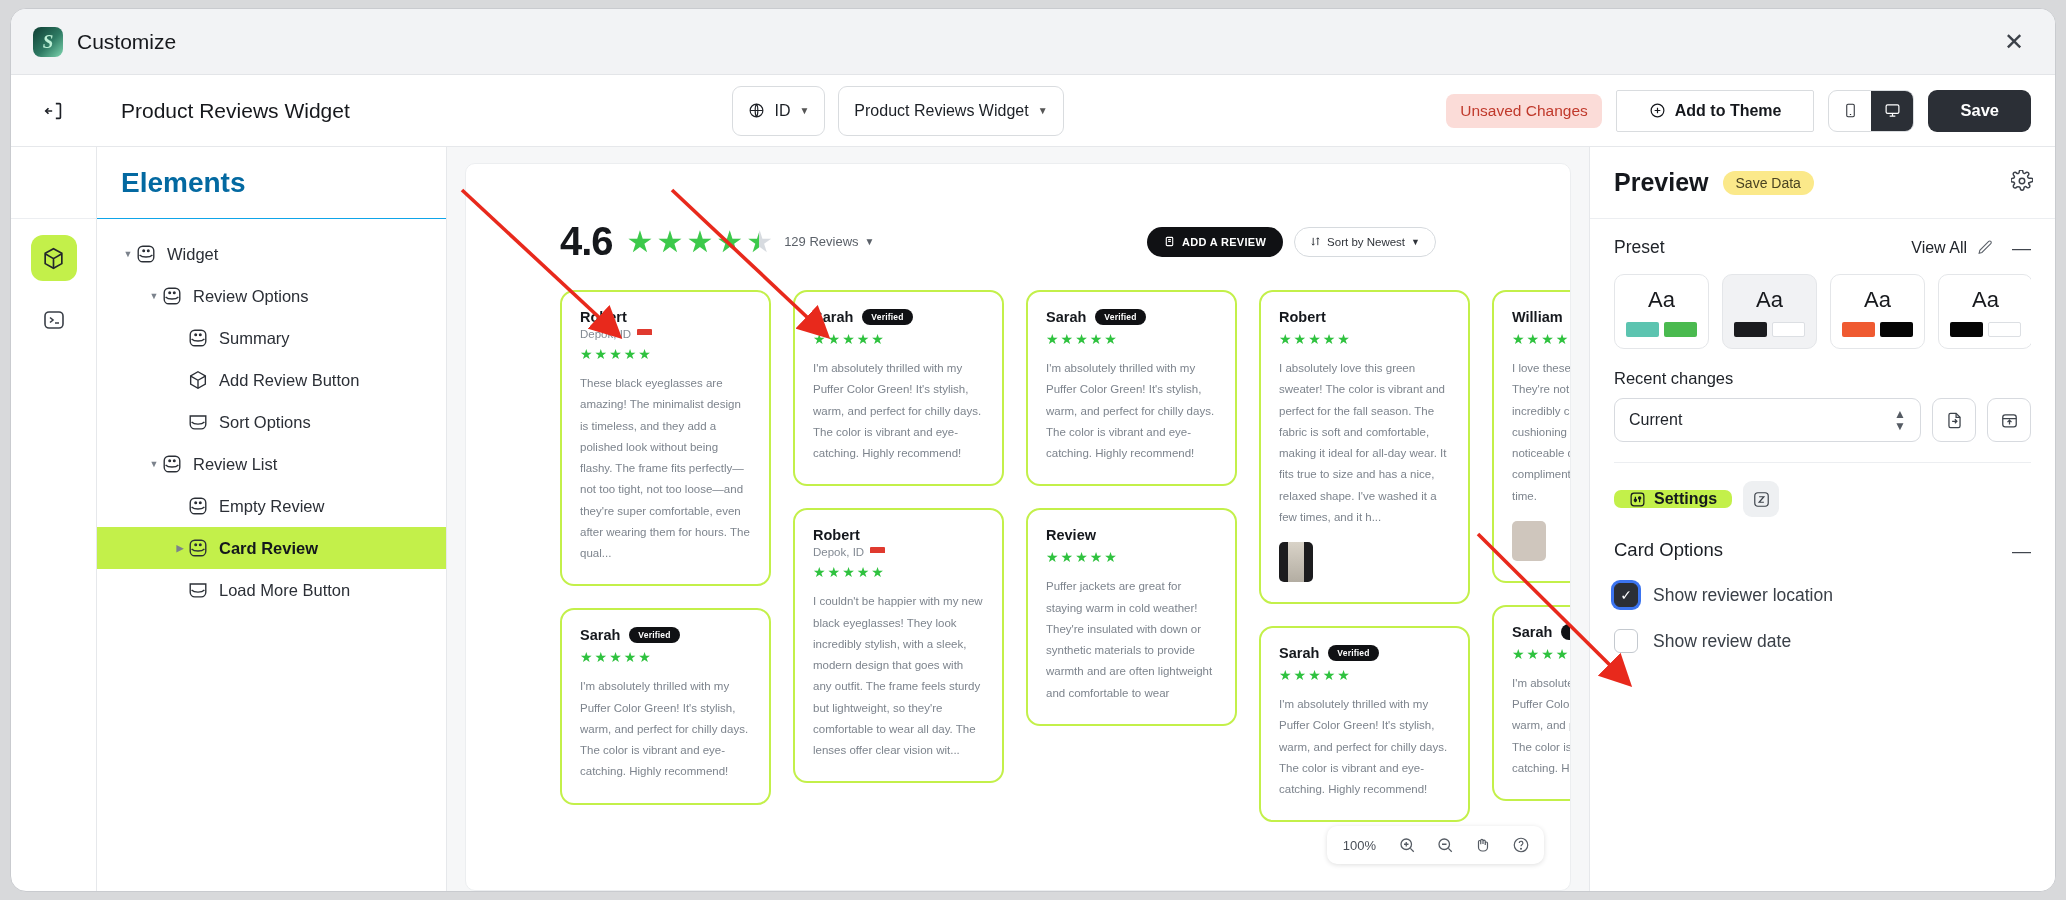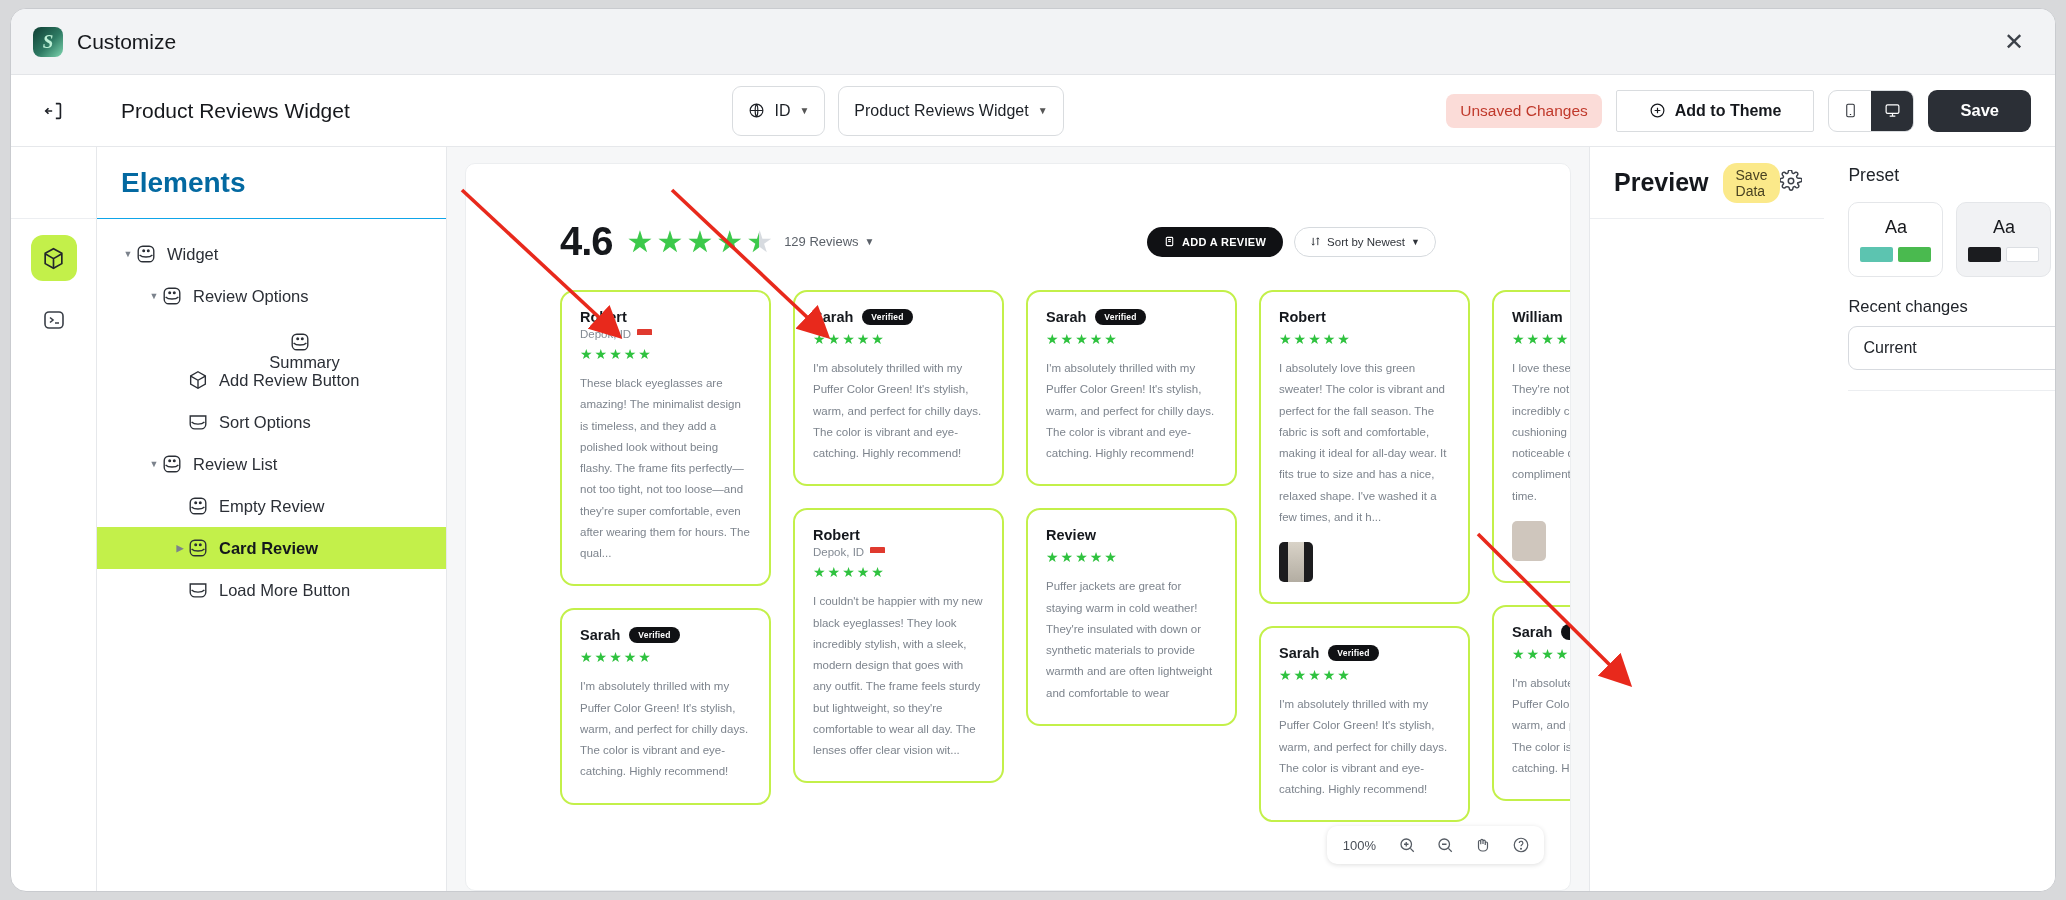--- a/index.html
+++ b/index.html
@@ -168,21 +168,21 @@
   }
   .zoombar .zb {
     width: 38px; height: 38px; display: flex; align-items: center; justify-content: center;
     cursor: pointer; color: #555b63;
   }
   .zoombar .pct { font-size: 13px; color: #4a5058; padding: 0 12px; }
   
   .rightpanel {
     width: 466px; flex: 0 0 466px;
     border-left: 1px solid #e6e8eb;
-    display: flex; flex-direction: row; background: #fff;
+    display: flex; flex-direction: column; background: #fff;
   }
   .rp-head {
     height: 72px; display: flex; align-items: center; padding: 0 22px 0 24px;
     border-bottom: 1px solid #eceef1;
   }
   .rp-title { font-size: 25px; font-weight: bold; color: #15181d; }
   .badge-dummy {
     margin-left: 14px; background: #fbe98a; color: #4a4322;
     font-size: 14px; border-radius: 14px; padding: 4px 13px;
   }
@@ -195,21 +195,21 @@
     display: flex; align-items: center; gap: 10px; cursor: pointer;
   }
   .collapse-dash { margin-left: 18px; color: #41464e; font-size: 19px; cursor: pointer; line-height: 1; }
   .presets { display: flex; gap: 13px; margin-top: 16px; overflow: hidden; }
   .preset {
     width: 95px; flex: 0 0 95px; height: 75px; border-radius: 10px;
     border: 1px solid #e4e6e9; background: #fff; cursor: pointer;
     display: flex; flex-direction: column; align-items: center; justify-content: center; gap: 9px;
   }
   .preset.sel { background: #f1f2f4; border-color: #e4e6e9; }
-  .preset .aa { font-size: 18px; color: #17191d; }
+  .preset .aa { font-size: 22px; color: #17191d; }
   .sw-row { display: flex; gap: 5px; }
   .sw { width: 33px; height: 15px; border-radius: 2px; }
   .sw.bordered { border: 1px solid #dcdfe3; }
   .recent-label { font-size: 16.5px; color: #21252b; margin-top: 20px; }
   .recent-row { display: flex; gap: 11px; margin-top: 10px; align-items: center; }
   .select {
     flex: 1; height: 44px; border: 1px solid #d7dadf; border-radius: 9px;
     display: flex; align-items: center; padding: 0 14px;
     font-size: 16px; color: #21252b; cursor: pointer; background: #fff;
   }
@@ -381,21 +381,21 @@
           <div class="tree-row" style="padding-left: 50px;">
             <span class="caret">▼</span>
             <svg viewBox="0 0 24 24" fill="none" stroke="#2b2f36" stroke-width="1.5" class="tree-ico">
               <rect x="3.5" y="3.5" width="17" height="17" rx="5"></rect>
               <path d="M5 13c3 3 11 3 14 0"></path>
               <circle cx="9.5" cy="8.5" r=".9" fill="#2b2f36"></circle>
               <circle cx="14.5" cy="8.5" r=".9" fill="#2b2f36"></circle>
             </svg>
             <span>Review Options</span>
           </div>
-          <div class="tree-row" style="padding-left: 76px; flex-direction: column;">
+          <div class="tree-row" style="padding-left: 76px;">
             <span class="caret"></span>
             <svg viewBox="0 0 24 24" fill="none" stroke="#2b2f36" stroke-width="1.5" class="tree-ico">
               <rect x="3.5" y="3.5" width="17" height="17" rx="5"></rect>
               <path d="M5 13c3 3 11 3 14 0"></path>
               <circle cx="9.5" cy="8.5" r=".9" fill="#2b2f36"></circle>
               <circle cx="14.5" cy="8.5" r=".9" fill="#2b2f36"></circle>
             </svg>
             <span>Summary</span>
           </div>
           <div class="tree-row" style="padding-left: 76px;">

